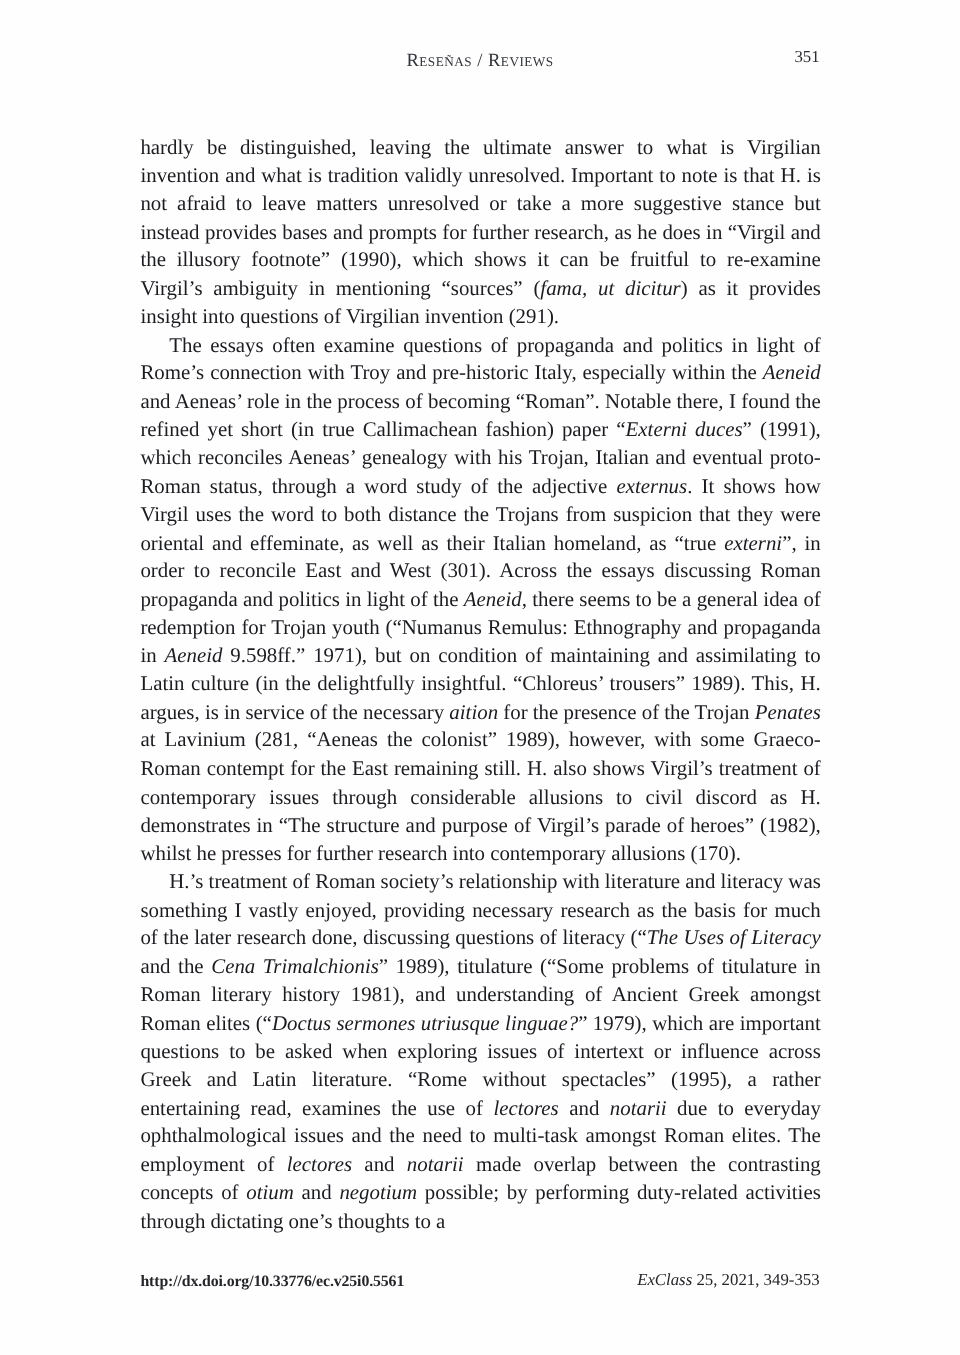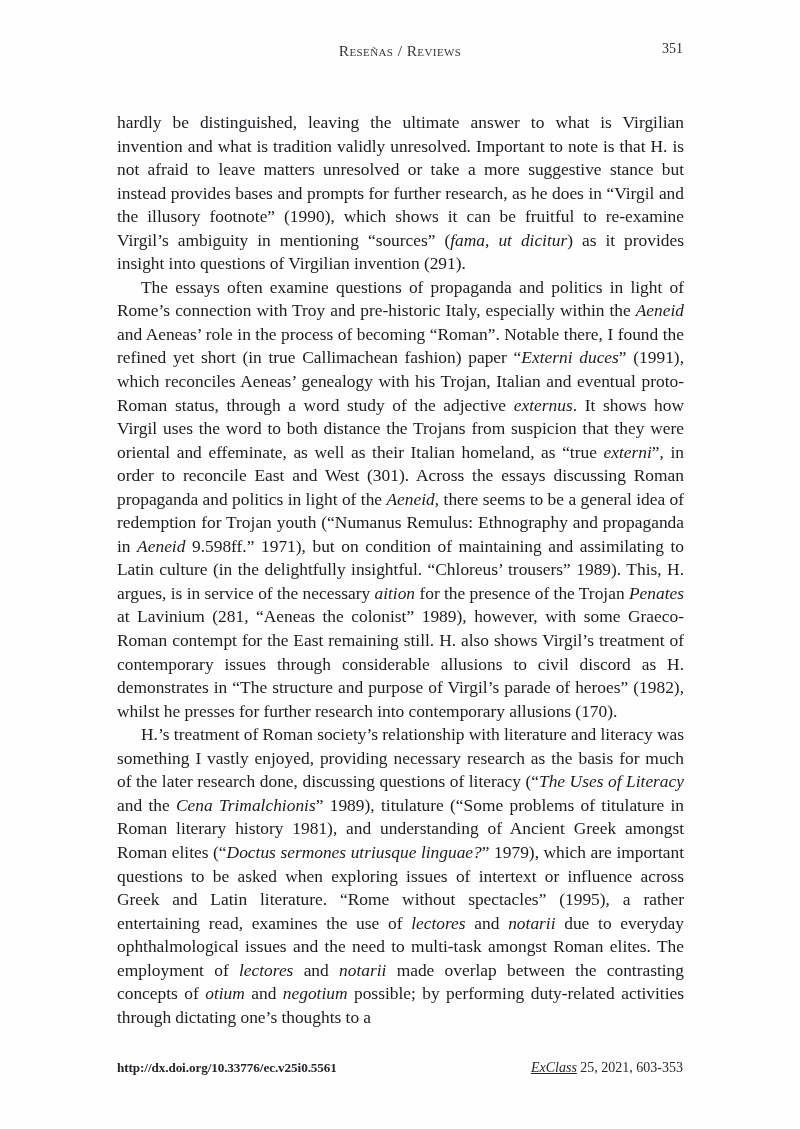--- a/index.html
+++ b/index.html
@@ -94,21 +94,20 @@
   }
   .footer-cite {
     position: absolute;
     right: 0;
     top: 0;
     white-space: nowrap;
     font-size: 14px;
   }
   .footer-cite .jn {
     font-style: italic;
-    text-decoration: underline;
   }
 </style>
 </head>
 <body>
 
 <div class="page">
 
   <div class="running-head">
     <div class="head-title">Reseñas / Reviews</div>
     <div class="head-folio">351</div>
@@ -119,16 +118,16 @@
     <p class="para"><span>hardly be distinguished, leaving the ultimate answer to what is Virgilian invention and what is tradition validly unresolved. Important to note is that H. is not afraid to leave matters unresolved or take a more suggestive stance but instead provides bases and prompts for further research, as he does in “Virgil and the illusory footnote” (1990), which shows it can be fruitful to re-examine Virgil’s ambiguity in mentioning “sources” (</span><i>fama, ut dicitur</i><span>) as it provides insight into questions of Virgilian invention (291).</span></p>
 
     <p class="para indent"><span>The essays often examine questions of propaganda and politics in light of Rome’s connection with Troy and pre-historic Italy, especially within the </span><i>Aeneid</i><span> and Aeneas’ role in the process of becoming “Roman”. Notable there, I found the refined yet short (in true Callimachean fashion) paper “</span><i>Externi duces</i><span>” (1991), which reconciles Aeneas’ genealogy with his Trojan, Italian and eventual proto-Roman status, through a word study of the adjective </span><i>externus</i><span>. It shows how Virgil uses the word to both distance the Trojans from suspicion that they were oriental and effeminate, as well as their Italian homeland, as “true </span><i>externi</i><span>”, in order to reconcile East and West (301). Across the essays discussing Roman propaganda and politics in light of the </span><i>Aeneid</i><span>, there seems to be a general idea of redemption for Trojan youth (“Numanus Remulus: Ethnography and propaganda in </span><i>Aeneid</i><span> 9.598ff.” 1971), but on condition of maintaining and assimilating to Latin culture (in the delightfully insightful. “Chloreus’ trousers” 1989). This, H. argues, is in service of the necessary </span><i>aition</i><span> for the presence of the Trojan </span><i>Penates</i><span> at Lavinium (281, “Aeneas the colonist” 1989), however, with some Graeco-Roman contempt for the East remaining still. H. also shows Virgil’s treatment of contemporary issues through considerable allusions to civil discord as H. demonstrates in “The structure and purpose of Virgil’s parade of heroes” (1982), whilst he presses for further research into contemporary allusions (170).</span></p>
 
     <p class="para indent"><span>H.’s treatment of Roman society’s relationship with literature and literacy was something I vastly enjoyed, providing necessary research as the basis for much of the later research done, discussing questions of literacy (“</span><i>The Uses of Literacy</i><span> and the </span><i>Cena Trimalchionis</i><span>” 1989), titulature (“Some problems of titulature in Roman literary history 1981), and understanding of Ancient Greek amongst Roman elites (“</span><i>Doctus sermones utriusque linguae?</i><span>” 1979), which are important questions to be asked when exploring issues of intertext or influence across Greek and Latin literature. “Rome without spectacles” (1995), a rather entertaining read, examines the use of </span><i>lectores</i><span> and </span><i>notarii</i><span> due to everyday ophthalmological issues and the need to multi-task amongst Roman elites. The employment of </span><i>lectores</i><span> and </span><i>notarii</i><span> made overlap between the contrasting concepts of </span><i>otium</i><span> and </span><i>negotium</i><span> possible; by performing duty-related activities through dictating one’s thoughts to a</span></p>
 
   </div>
 
   <div class="footer">
     <div class="footer-doi">http://dx.doi.org/10.33776/ec.v25i0.5561</div>
-    <div class="footer-cite"><span class="jn">ExClass</span><span> 25, 2021, 603-353</span></div>
+    <div class="footer-cite"><span class="jn">ExClass</span><span> 25, 2021, 349-353</span></div>
   </div>
 
 </div>
 
 </body></html>

